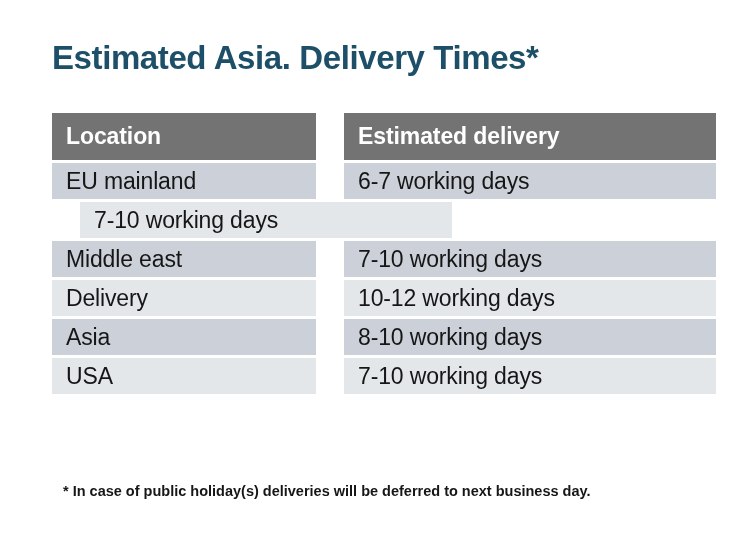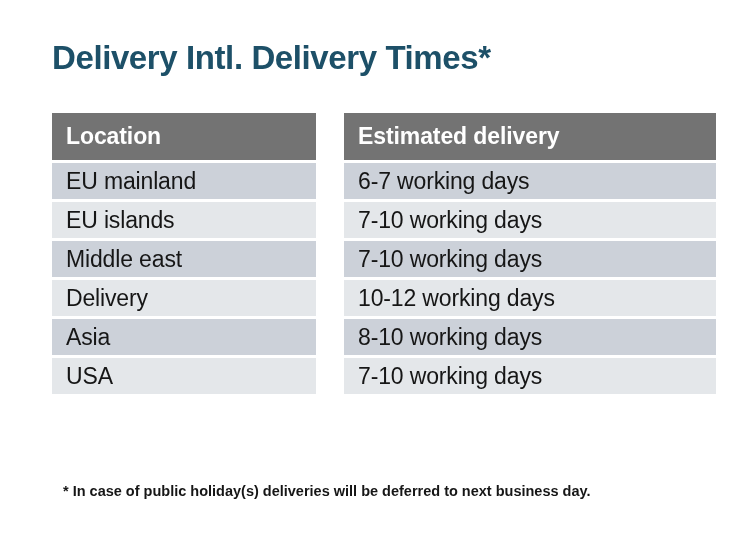--- a/index.html
+++ b/index.html
@@ -120,38 +120,37 @@
     color: #161616;
     white-space: nowrap;
     font-weight: bold;
   }
 </style>
 </head>
 <body>
 
 <div id="page">
 
-  <div id="page-title">Delivery Intl. Delivery Times*</div>
+  <div id="page-title">Estimated Asia. Delivery Times*</div>
 
   <div id="delivery-table">
 
     <div class="t-row head-row">
       <div class="t-cell col-loc">Location</div>
       <div class="t-cell col-gap"></div>
       <div class="t-cell col-eta">Estimated delivery</div>
     </div>
 
     <div class="t-row body-row odd">
       <div class="t-cell col-loc">EU mainland</div>
       <div class="t-cell col-gap"></div>
       <div class="t-cell col-eta">6-7 working days</div>
     </div>
 
     <div class="t-row body-row even">
-      <div class="t-cell col-loc">EU islands</div>
       <div class="t-cell col-gap"></div>
       <div class="t-cell col-eta">7-10 working days</div>
     </div>
 
     <div class="t-row body-row odd">
       <div class="t-cell col-loc">Middle east</div>
       <div class="t-cell col-gap"></div>
       <div class="t-cell col-eta">7-10 working days</div>
     </div>
 

